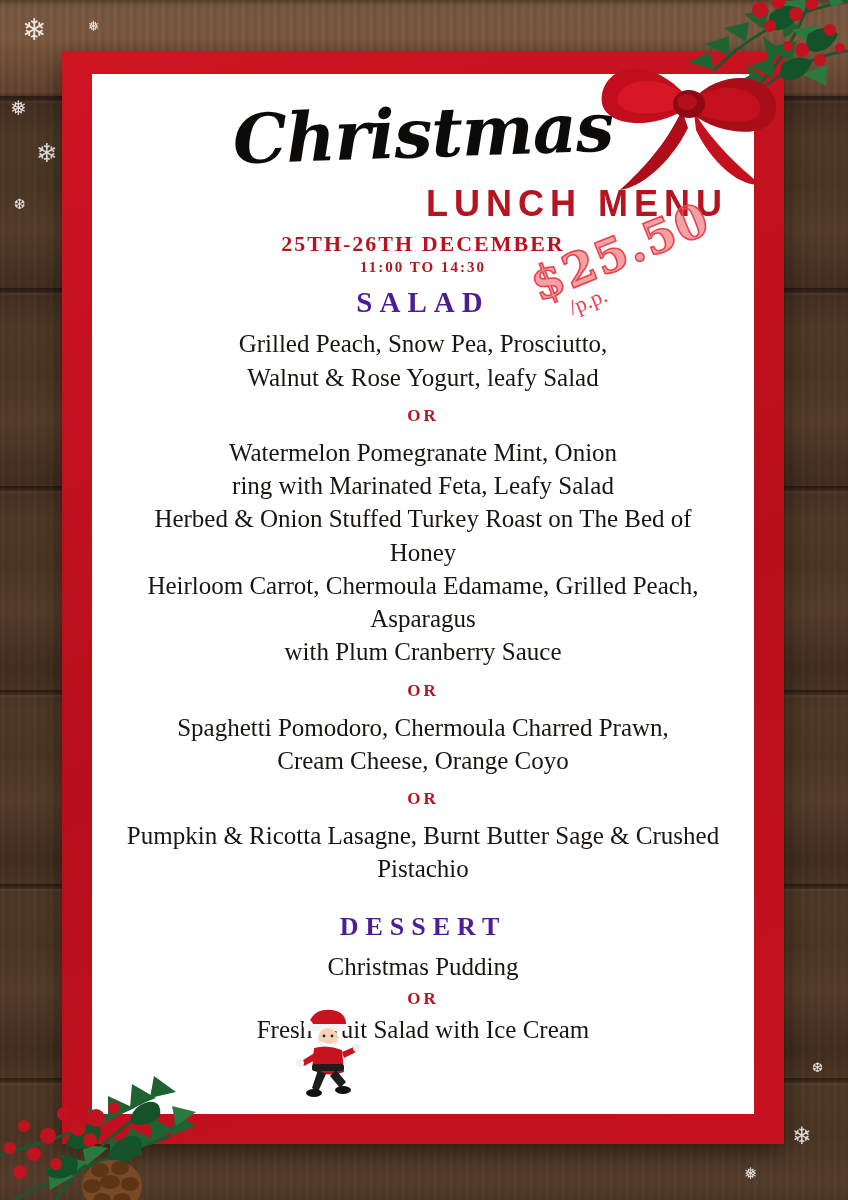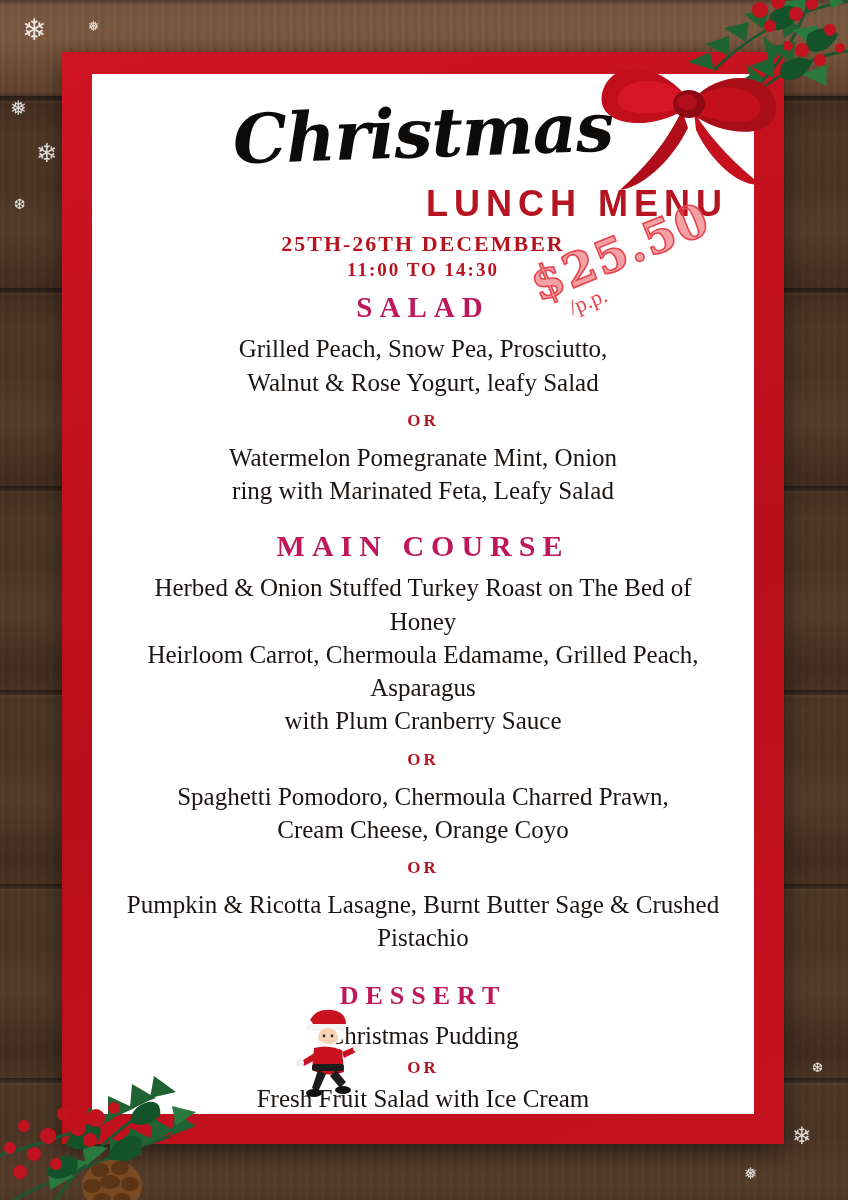--- a/index.html
+++ b/index.html
@@ -96,32 +96,32 @@
     font-family: "Liberation Serif", serif;
     font-weight: 700;
     font-size: 22px;
     letter-spacing: 2px;
     color: #b51420;
     margin: 0;
   }
   .time-line {
     font-family: "Liberation Serif", serif;
     font-weight: 700;
-    font-size: 19px;
+    font-size: 15px;
     letter-spacing: 2px;
     color: #b51420;
     margin: 2px 0 0 0;
   }
 
   .section-head {
     font-family: "Liberation Serif", serif;
     font-weight: 700;
     font-size: 29px;
     letter-spacing: 7px;
-    color: #be185d;
+    color: #4c1d95;
     margin: 10px 0 8px 0;
   }
   .section-head.main { font-size: 30px; margin-top: 22px; }
   .section-head.dessert { font-size: 26px; margin-top: 26px; }
 
   .dish {
     font-family: "Liberation Serif", serif;
     font-size: 25px;
     line-height: 1.33;
     color: #1a1512;
@@ -217,21 +217,20 @@
         <div class="date-line">25TH-26TH DECEMBER</div>
         <div class="time-line">11:00 TO 14:30</div>
 
         <div class="section-head">SALAD</div>
         <div class="dish" style="white-space:pre-line">Grilled Peach, Snow Pea, Prosciutto,
 Walnut &amp; Rose Yogurt, leafy Salad</div>
         <div class="or">OR</div>
         <div class="dish" style="white-space:pre-line">Watermelon Pomegranate Mint, Onion
 ring with Marinated Feta, Leafy Salad</div>
 
-        <div class="section-head main">MAIN COURSE</div>
         <div class="dish wide" style="white-space:pre-line">Herbed &amp; Onion Stuffed Turkey Roast on The Bed of Honey
 Heirloom Carrot, Chermoula Edamame, Grilled Peach, Asparagus
 with Plum Cranberry Sauce</div>
         <div class="or">OR</div>
         <div class="dish" style="white-space:pre-line">Spaghetti Pomodoro, Chermoula Charred Prawn,
 Cream Cheese, Orange Coyo</div>
         <div class="or">OR</div>
         <div class="dish wide" style="white-space:pre-line">Pumpkin &amp; Ricotta Lasagne, Burnt Butter Sage &amp; Crushed
 Pistachio</div>
 

